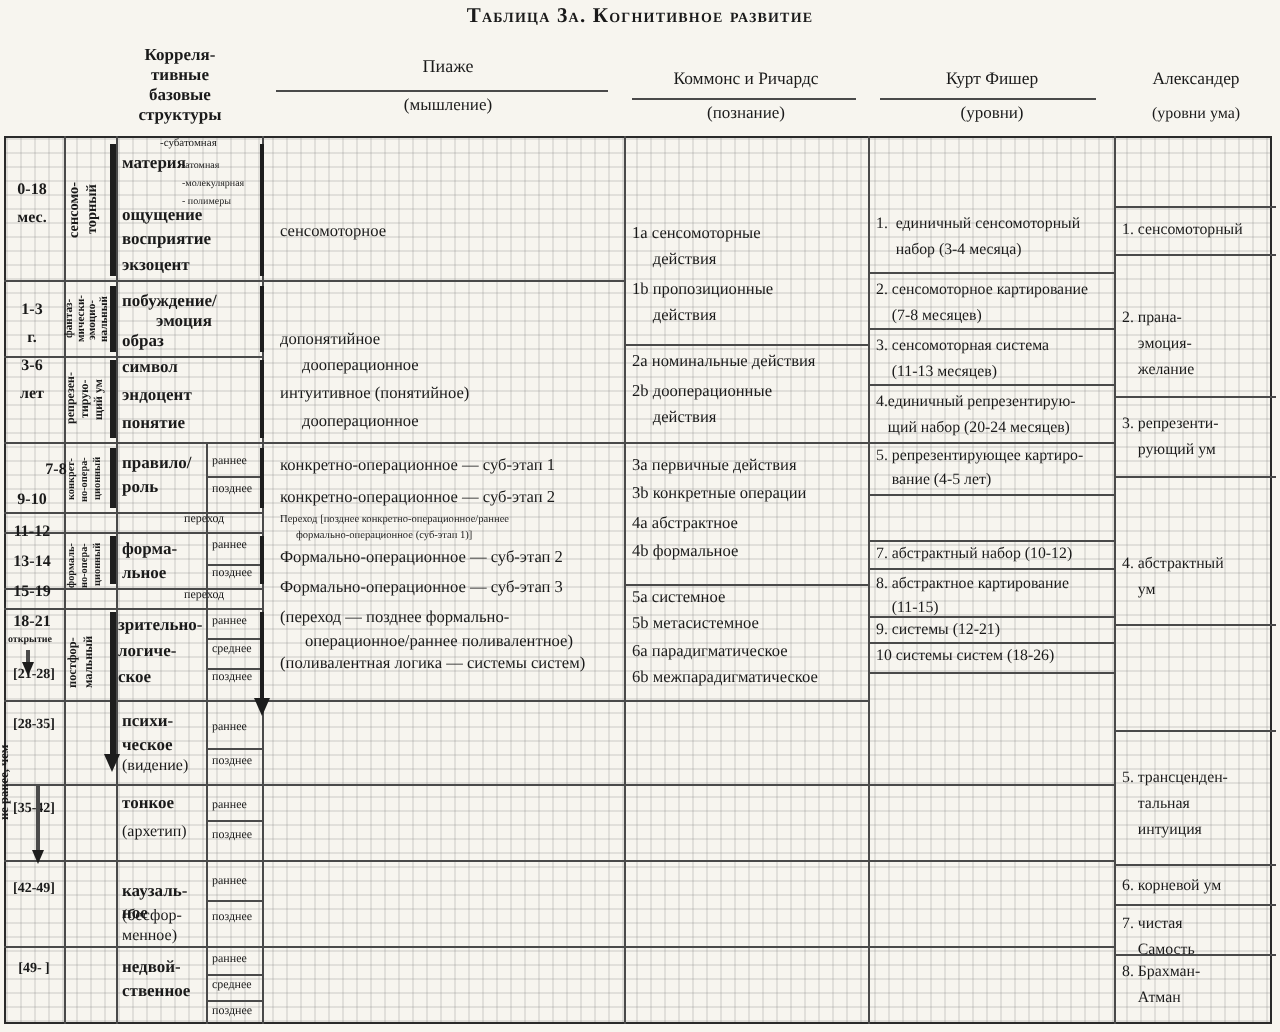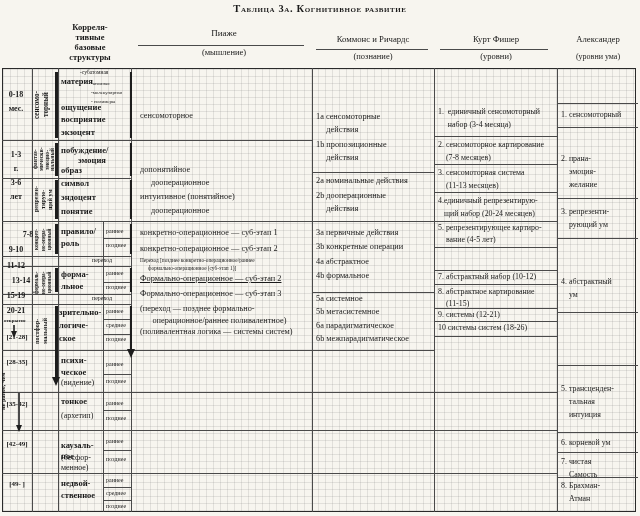--- a/index.html
+++ b/index.html
@@ -125,23 +125,23 @@
 
   <div class="t pre c b f8" style="left:1px;top:88px;width:30px;line-height:14px;">0-18
 мес.</div>
   <div class="t pre c b f8" style="left:1px;top:148px;width:30px;line-height:14px;">1-3
 г.</div>
   <div class="t pre c b f8" style="left:1px;top:176px;width:30px;line-height:14px;">3-6
 лет</div>
   <div class="t c b f8" style="left:1px;top:230px;width:54px;">7-8</div>
   <div class="t c b f8" style="left:1px;top:245px;width:30px;">9-10</div>
   <div class="t c b f8" style="left:1px;top:261px;width:30px;">11-12</div>
-  <div class="t c b f8" style="left:1px;top:276px;width:40px;text-align:center;">13-14</div>
+  <div class="t c b f8" style="left:1px;top:276px;width:30px;text-align:center;">13-14</div>
   <div class="t c b f8" style="left:1px;top:291px;width:30px;">15-19</div>
-  <div class="t c b f8" style="left:1px;top:306px;width:30px;">20-21</div>
+  <div class="t c b f8" style="left:1px;top:306px;width:30px;">18-21</div>
   <div class="t c b f5" style="left:1px;top:318px;width:28px;">открытие</div>
   <div class="vl" style="left:13px;top:325px;height:7px;width:1.5px;"></div>
   <div class="ahs" style="left:11px;top:331px;"></div>
   <div class="t c b f7" style="left:1px;top:333px;width:32px;">[21-28]</div>
   <div class="t c b f7" style="left:1px;top:358px;width:32px;">[28-35]</div>
   <div class="t c b f7" style="left:1px;top:400px;width:32px;">[35-42]</div>
   <div class="t c b f7" style="left:1px;top:440px;width:32px;">[42-49]</div>
   <div class="t c b f7" style="left:1px;top:480px;width:32px;">[49-  ]</div>
 
   <div class="vt" style="left:-1px;top:352px;height:78px;font-size:6.3px;">не ранее, чем</div>
@@ -219,21 +219,21 @@
 
   <div class="t f83" style="left:140px;top:111px;">сенсомоторное</div>
   <div class="t f83" style="left:140px;top:165px;">допонятийное</div>
   <div class="t f83" style="left:151px;top:178px;">дооперационное</div>
   <div class="t f83" style="left:140px;top:192px;">интуитивное (понятийное)</div>
   <div class="t f83" style="left:151px;top:206px;">дооперационное</div>
   <div class="t f83" style="left:140px;top:228px;">конкретно-операционное — суб-этап 1</div>
   <div class="t f83" style="left:140px;top:244px;">конкретно-операционное — суб-этап 2</div>
   <div class="t pre" style="left:140px;top:257px;font-size:5.3px;line-height:7.5px;">Переход [позднее конкретно-операционное/раннее
       формально-операционное (суб-этап 1)]</div>
-  <div class="t f83" style="left:140px;top:274px;text-decoration:underline;">Формально-операционное — суб-этап 2</div>
+  <div class="t f83" style="left:140px;top:274px;">Формально-операционное — суб-этап 2</div>
   <div class="t f83" style="left:140px;top:289px;">Формально-операционное — суб-этап 3</div>
   <div class="t pre f83" style="left:140px;top:303px;line-height:11.5px;">(переход — позднее формально-
       операционное/раннее поливалентное)</div>
   <div class="t f83" style="left:140px;top:327px;">(поливалентная логика — системы систем)</div>
 
   <div class="t pre f83" style="left:316px;top:110px;line-height:13px;">1a сенсомоторные
      действия</div>
   <div class="t pre f83" style="left:316px;top:138px;line-height:13px;">1b пропозиционные
      действия</div>
   <div class="t f83" style="left:316px;top:176px;">2a номинальные действия</div>

